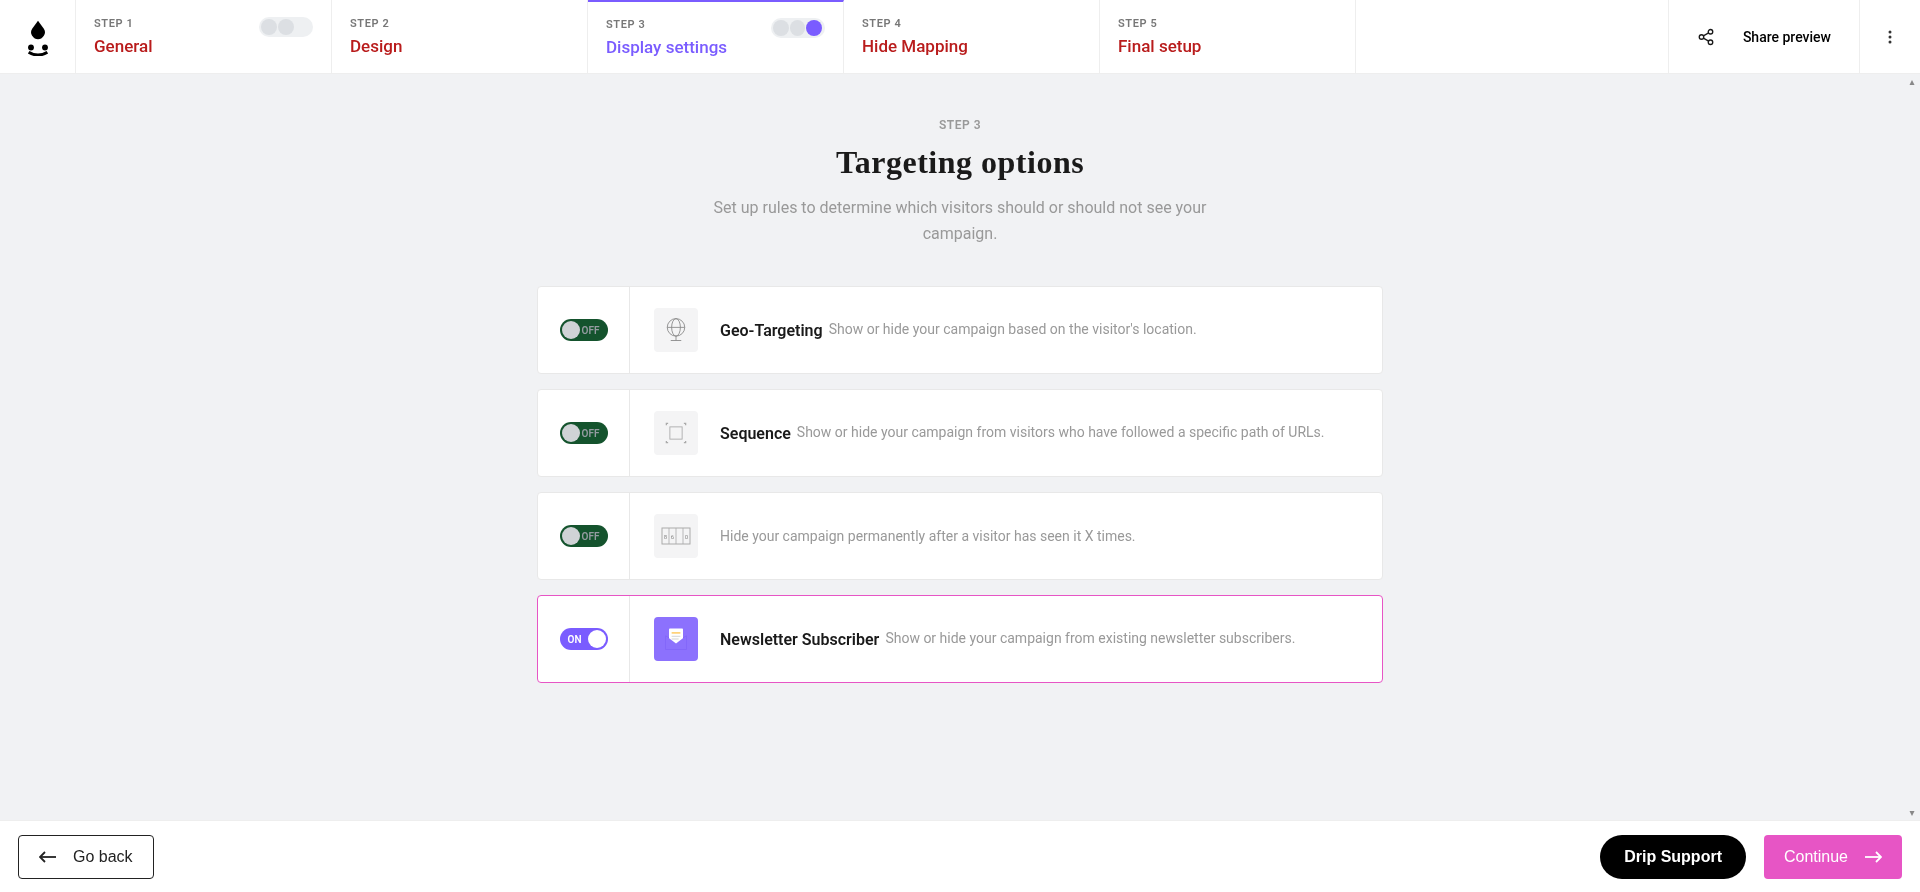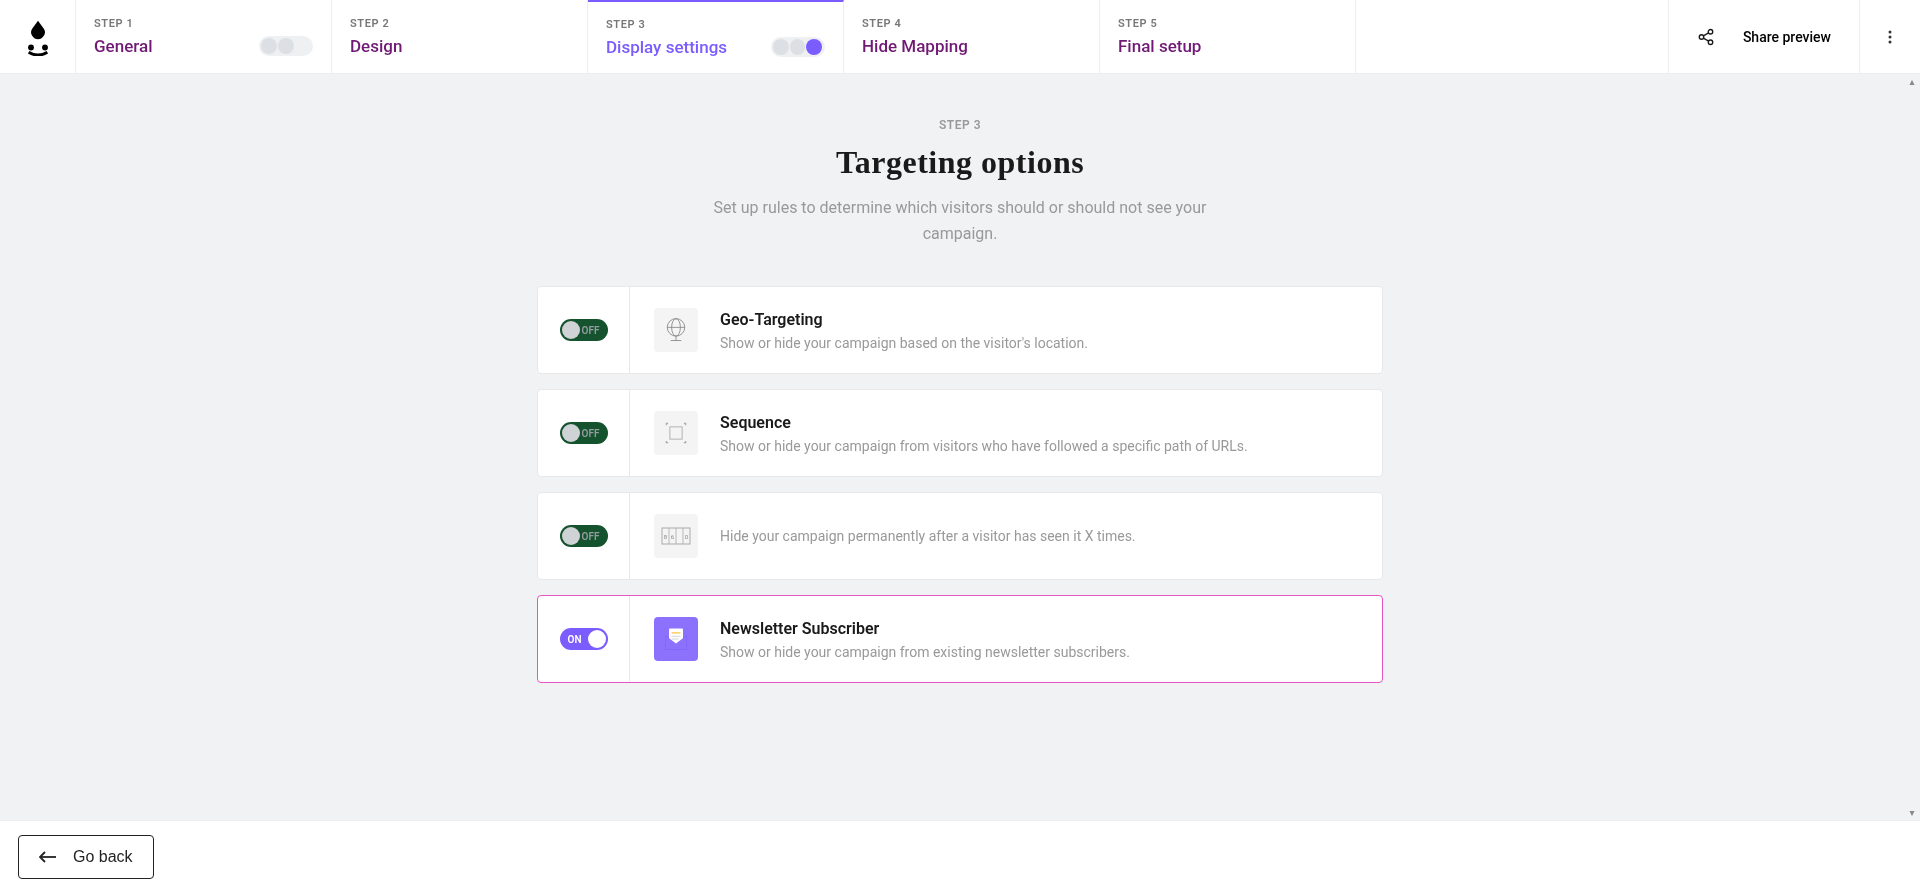--- a/index.html
+++ b/index.html
@@ -46,38 +46,38 @@
       flex-direction: column;
       justify-content: center;
       position: relative;
       cursor: pointer;
     }
     .step.active {
       border-top: 2px solid #7a5cff;
     }
     .step-inner {
       display: flex;
-      align-items: flex-end;
+      align-items: flex-start;
       justify-content: space-between;
       width: 100%;
     }
     .step-text {
       display: flex;
       flex-direction: column;
     }
     .step-label {
       font-size: 11px;
       color: #777;
       letter-spacing: 0.6px;
       font-weight: 600;
       margin-bottom: 6px;
     }
     .step-name {
       font-size: 17px;
-      color: #701a75;
+      color: #b91c1c;
       font-weight: 500;
     }
     .step.active .step-name {
       color: #7a5cff;
     }
     .toggle-indicator {
       width: 54px;
       height: 20px;
       border-radius: 10px;
       background: #eef0f2;
@@ -234,21 +234,20 @@
       display: flex;
       align-items: center;
       justify-content: center;
       flex-shrink: 0;
     }
     .card.active .card-icon {
       background: #8c71fd;
     }
     .card-text {
       display: flex;
-      flex-direction: column;
       gap: 6px;
     }
     .card-title {
       font-size: 16px;
       font-weight: 600;
       color: #1a1a1a;
     }
     .card-desc {
       font-size: 14px;
       color: #999;
@@ -503,19 +502,31 @@
   </div>
 
   <div class="footer">
     <button class="btn btn-goback">
       <svg width="18" height="12" viewBox="0 0 18 12">
         <line x1="17" y1="6" x2="1" y2="6" stroke="#222" stroke-width="1.8"></line>
         <polyline points="6,1 1,6 6,11" fill="none" stroke="#222" stroke-width="1.8"></polyline>
       </svg>
       <span>Go back</span>
     </button>
+    <div class="footer-right">
+      <button class="btn btn-support">
+        <span>Drip Support</span>
+      </button>
+      <button class="btn btn-continue">
+        <span>Continue</span>
+        <svg width="18" height="12" viewBox="0 0 18 12">
+          <line x1="1" y1="6" x2="17" y2="6" stroke="#fff" stroke-width="1.8"></line>
+          <polyline points="12,1 17,6 12,11" fill="none" stroke="#fff" stroke-width="1.8"></polyline>
+        </svg>
+      </button>
+    </div>
   </div>
 
   <div class="scroll-indicator">
     <span>▴</span>
     <span>▾</span>
   </div>
 </div>
 
 </body></html>

